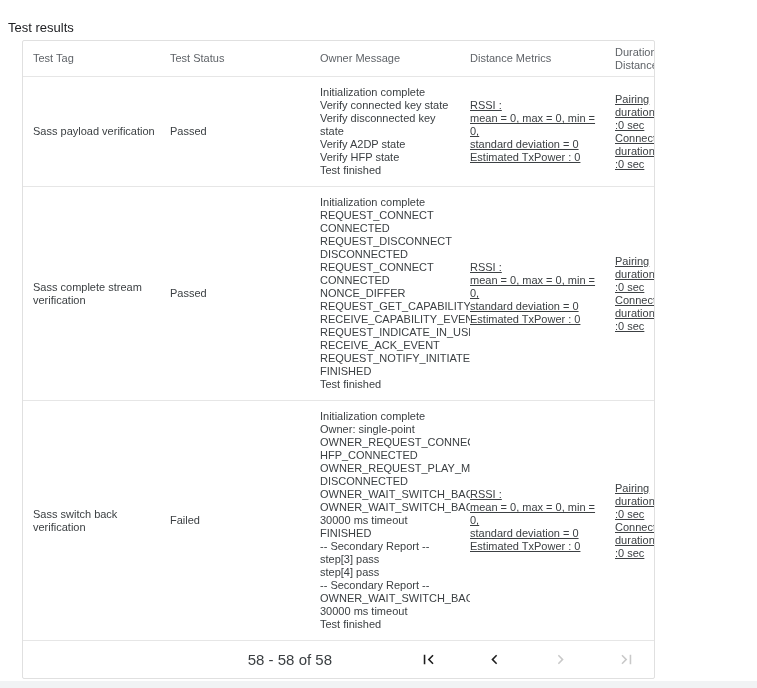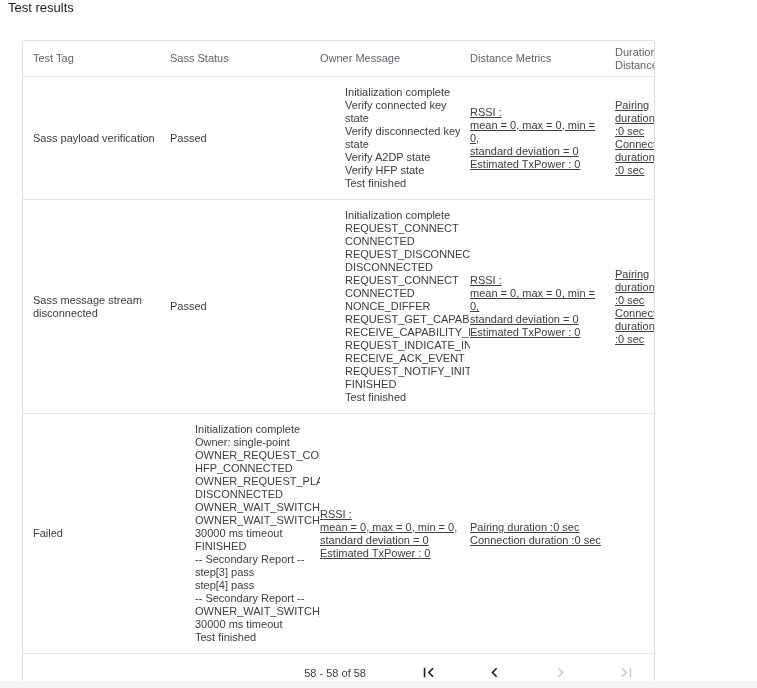--- a/index.html
+++ b/index.html
@@ -5,21 +5,21 @@
   * { box-sizing: border-box; margin: 0; padding: 0; }
   html, body {
     width: 757px; height: 688px;
     background: #ffffff;
     font-family: "Liberation Sans", "DejaVu Sans", sans-serif;
     overflow: hidden;
     position: relative;
   }
   .page-title {
     position: absolute;
-    left: 8px; top: 0;
+    left: 8px; top: 20px;
     font-size: 13px;
     font-weight: 500;
     color: #202124;
   }
   .table-card {
     position: absolute;
     left: 22px; top: 40px;
     width: 633px;
     border: 1px solid #e0e0e0;
     border-radius: 2px;
@@ -45,33 +45,32 @@
     line-height: 13px;
     color: #3c4043;
     padding-right: 8px;
     overflow: hidden;
   }
   .cell.multiline { white-space: pre-line; text-decoration: underline; }
   .cell.message {
     padding: 9px 0 9px 0;
     white-space: pre-line;
     overflow: hidden;
-    margin-left: 25px;
   }
   .paginator {
     height: 37px;
     display: flex;
     align-items: center;
     justify-content: flex-end;
     padding-right: 8px;
   }
   .range-label {
-    font-size: 11px;
+    font-size: 15px;
     color: #3c4043;
-    margin-right: 16px;
+    margin-right: 50px;
   }
   .pg-btn {
     width: 40px; height: 37px;
     display: flex;
     align-items: center;
     justify-content: center;
     background: transparent;
     border: none;
     margin-left: 26px;
     cursor: pointer;
@@ -89,21 +88,21 @@
 </style>
 </head>
 <body>
 
 <div class="page-title">Test results</div>
 
 <div class="table-card">
 
   <div class="t-row t-head">
     <div class="cell">Test Tag</div>
-    <div class="cell">Sass Status</div>
+    <div class="cell">Test Status</div>
     <div class="cell">Owner Message</div>
     <div class="cell">Distance Metrics</div>
     <div class="cell">Duration Distance</div>
   </div>
 
   <div class="t-row">
     <div class="cell">Sass payload verification</div>
     <div class="cell">Passed</div>
     <div class="cell message">Initialization complete
 Verify connected key state
@@ -114,21 +113,21 @@
 Test finished</div>
     <div class="cell multiline">RSSI :
 mean = 0, max = 0, min = 0,
 standard deviation = 0
 Estimated TxPower : 0</div>
     <div class="cell multiline">Pairing duration :0 sec
 Connection duration :0 sec</div>
   </div>
 
   <div class="t-row">
-    <div class="cell">Sass message stream disconnected</div>
+    <div class="cell">Sass complete stream verification</div>
     <div class="cell">Passed</div>
     <div class="cell message">Initialization complete
 REQUEST_CONNECT
 CONNECTED
 REQUEST_DISCONNECT
 DISCONNECTED
 REQUEST_CONNECT
 CONNECTED
 NONCE_DIFFER
 REQUEST_GET_CAPABILITY
@@ -140,20 +139,21 @@
 Test finished</div>
     <div class="cell multiline">RSSI :
 mean = 0, max = 0, min = 0,
 standard deviation = 0
 Estimated TxPower : 0</div>
     <div class="cell multiline">Pairing duration :0 sec
 Connection duration :0 sec</div>
   </div>
 
   <div class="t-row">
+    <div class="cell">Sass switch back verification</div>
     <div class="cell">Failed</div>
     <div class="cell message">Initialization complete
 Owner: single-point
 OWNER_REQUEST_CONNECTED
 HFP_CONNECTED
 OWNER_REQUEST_PLAY_MEDIA
 DISCONNECTED
 OWNER_WAIT_SWITCH_BACK
 OWNER_WAIT_SWITCH_BACK
 30000 ms timeout

